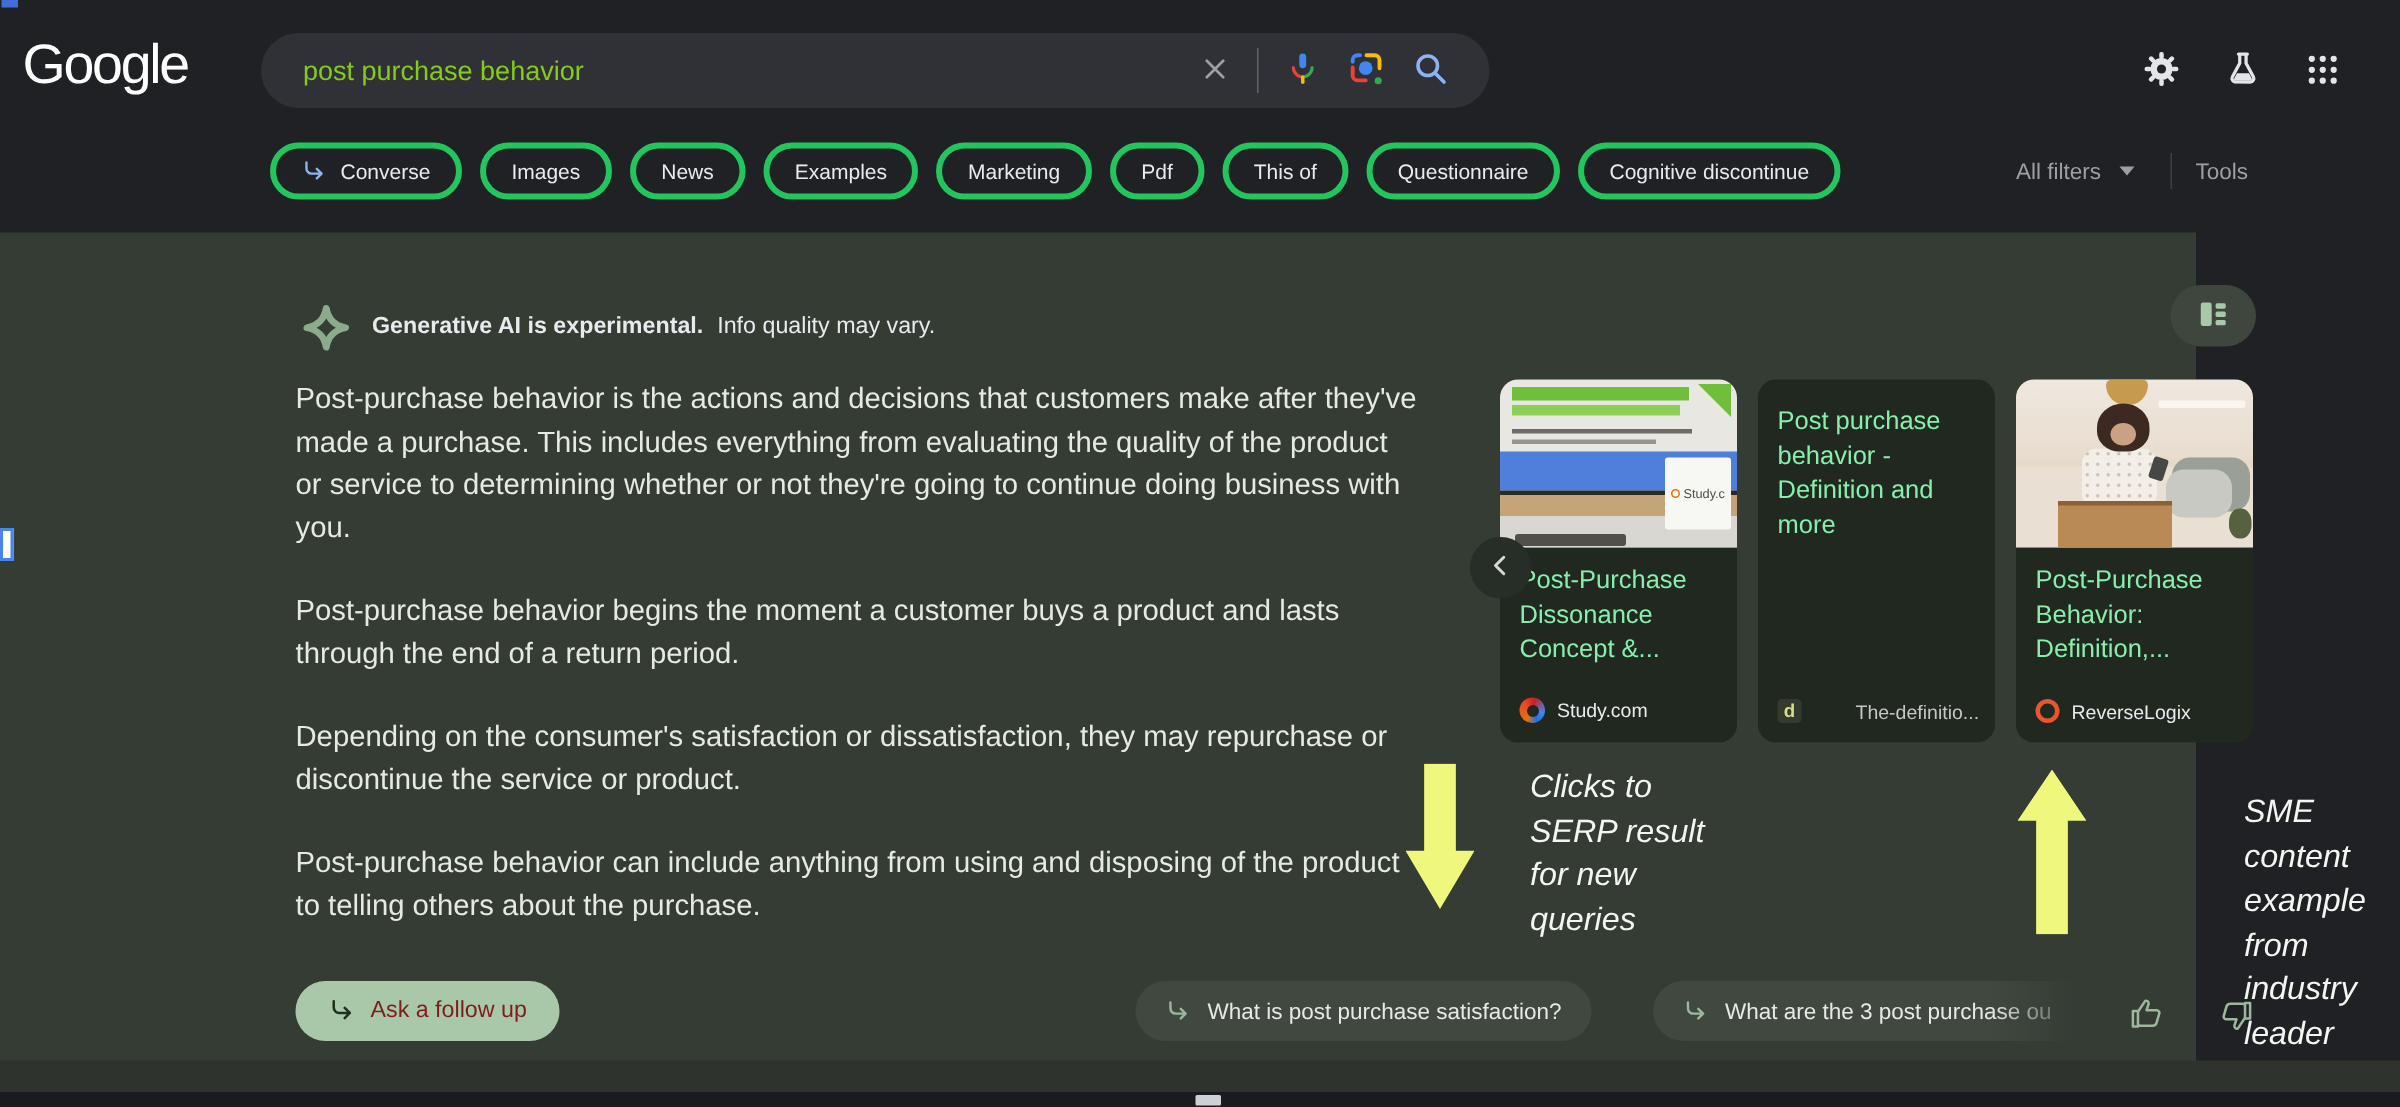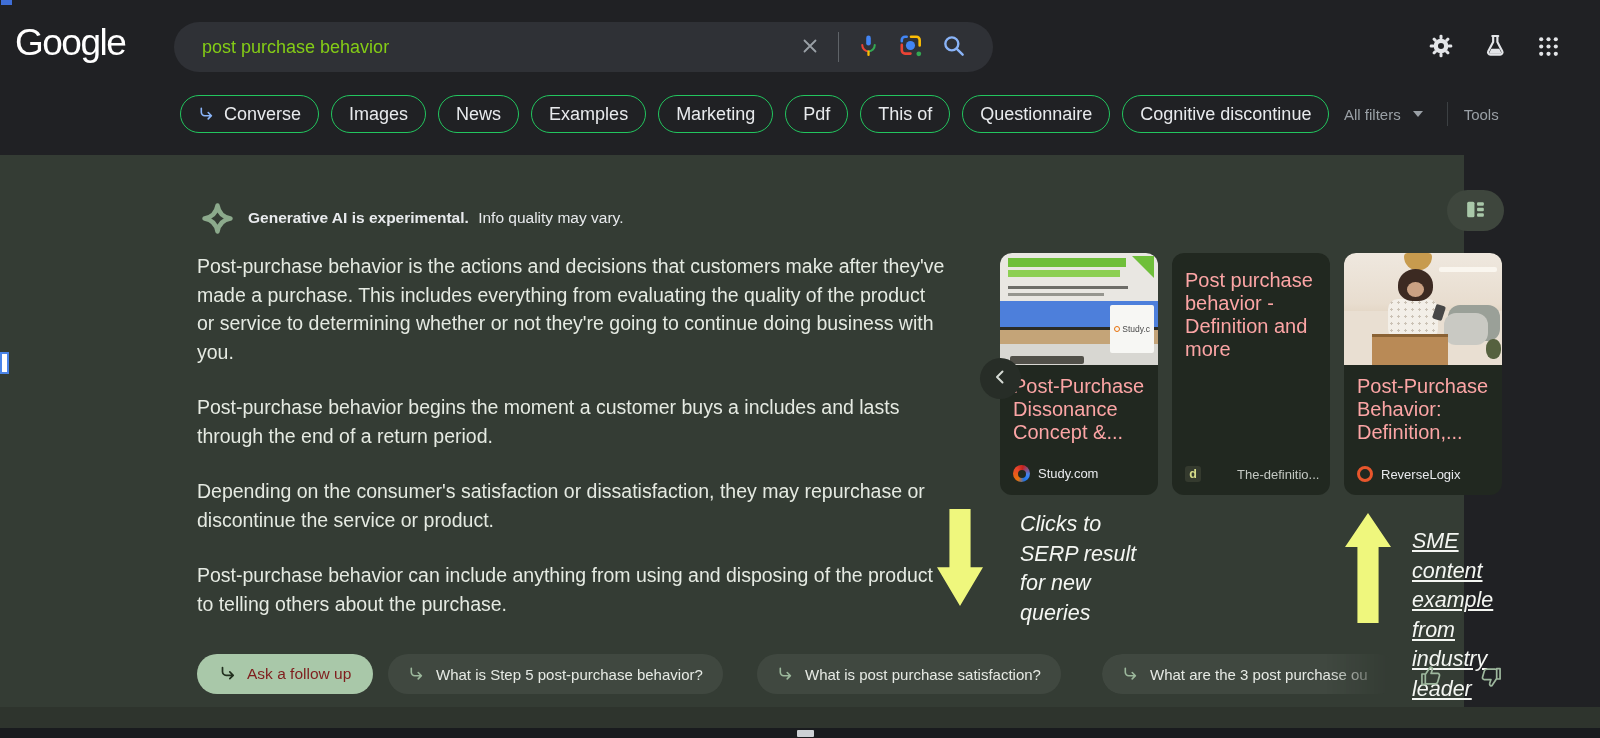--- a/index.html
+++ b/index.html
@@ -12,23 +12,23 @@
         letter-spacing:-1.5px;color:#ffffff;}
   .searchbox{position:absolute;left:174px;top:22px;width:819px;height:50px;
              background:#2f3136;border-radius:25px;display:flex;align-items:center;}
   .query{margin-left:28px;font-size:18px;color:#84cc16;flex:1;white-space:nowrap;}
   .sb-icons{display:flex;align-items:center;gap:17px;margin-right:26px;}
   .sb-divider{width:1px;height:30px;background:#5f6368;}
   .icon-btn{display:flex;align-items:center;justify-content:center;cursor:pointer;background:none;border:none;padding:0;}
   .tr-icons{position:absolute;left:1428px;top:33px;display:flex;gap:28px;align-items:center;}
 
   .chips{position:absolute;left:180px;top:95px;display:flex;gap:12px;}
-  .chip{height:38px;box-sizing:border-box;border:1px solid #22c55e;border-radius:19px;
+  .chip{height:38px;box-sizing:border-box;border:4px solid #22c55e;border-radius:19px;
         display:flex;align-items:center;gap:9px;padding:0 17px;color:#e8eaed;
-        font-size:18px;background:transparent;white-space:nowrap;cursor:pointer;}
+        font-size:14px;background:transparent;white-space:nowrap;cursor:pointer;}
   .chip .rep{color:#8ab4f8;display:flex;}
   .filters{position:absolute;left:1344px;top:95px;height:38px;display:flex;
            align-items:center;color:#9aa0a6;font-size:15px;}
   .caret{width:0;height:0;border-left:5px solid transparent;border-right:5px solid transparent;
          border-top:6px solid #9aa0a6;margin-left:12px;}
   .f-divider{width:1px;height:24px;background:#3c4043;margin:0 16px 0 24px;}
 
   
   .ai{position:absolute;left:0;top:155px;width:1464px;height:573px;background:#343c34;}
   .sparkle{position:absolute;left:202px;top:48px;}
@@ -39,22 +39,22 @@
                background:#3e463d;border:none;display:flex;align-items:center;justify-content:center;cursor:pointer;}
 
   .answer{position:absolute;left:197px;top:97px;width:748px;color:#e5eae2;
           font-size:19.5px;line-height:28.5px;}
   .answer p{margin:0 0 27px 0;}
 
   
   .card{position:absolute;top:98px;width:158px;height:242px;background:#212820;
         border-radius:12px;box-sizing:border-box;cursor:pointer;}
   .card .thumb{position:relative;width:158px;height:112px;border-radius:12px 12px 0 0;overflow:hidden;}
-  .card .title{margin:10px 13px 0 13px;font-size:20px;line-height:23px;
-               font-weight:500;color:#fca5a5;}
+  .card .title{margin:10px 13px 0 13px;font-size:17px;line-height:23px;
+               font-weight:500;color:#86efac;}
   .card .src{position:absolute;left:13px;bottom:13px;display:flex;align-items:center;gap:8px;}
   .src .lbl{font-size:13px;color:#e8eaed;}
   .src .lbl.dim{color:#c3c8c2;margin-left:28px;}
   .prev-btn{position:absolute;left:980px;top:203px;width:41px;height:41px;border-radius:50%;
             background:#272d27;border:none;display:flex;align-items:center;justify-content:center;
             z-index:5;cursor:pointer;}
 
   
   .t1{background:#e9e7e2;}
   .t1 .gbar1{position:absolute;left:8px;top:5px;width:118px;height:9px;background:#6fbf3a;}
@@ -102,21 +102,21 @@
 
   
   .yarrow{background:#eff77d;filter:drop-shadow(0 0 1px rgba(40,40,20,.6));}
   .arrow-down{position:absolute;left:937px;top:354px;width:46px;height:97px;
               clip-path:polygon(27% 0,73% 0,73% 60%,100% 60%,50% 100%,0 60%,27% 60%);}
   .arrow-up{position:absolute;left:1345px;top:358px;width:46px;height:110px;
             clip-path:polygon(50% 0,100% 31%,73% 31%,73% 100%,27% 100%,27% 31%,0 31%);}
   .ann{position:absolute;font-style:italic;font-size:21.5px;line-height:29.5px;
        color:#f4f6f2;white-space:pre-line;}
   .ann1{left:1020px;top:355px;}
-  .ann2{left:1412px;top:372px;text-decoration:underline;}
+  .ann2{left:1496px;top:372px;}
 
   
   .ask-pill{position:absolute;left:197px;top:499px;height:40px;border-radius:20px;border:none;
             background:#a9c8a9;display:flex;align-items:center;gap:10px;padding:0 22px;
             font-size:15.5px;font-weight:400;color:#7f1d1d;cursor:pointer;
             font-family:"Liberation Sans",sans-serif;}
   .sugg{position:absolute;top:499px;height:40px;border-radius:20px;border:none;background:#404840;
         display:flex;align-items:center;gap:11px;padding:0 20px;font-size:15px;color:#e6eae4;
         white-space:nowrap;cursor:pointer;font-family:"Liberation Sans",sans-serif;}
   .sugg .rep{color:#9cb89c;display:flex;}
@@ -293,21 +293,21 @@
           <rect x="4" y="4.5" width="7" height="15" rx="1.5"></rect>
           <rect x="13.5" y="5" width="6.5" height="3.4" rx="1"></rect>
           <rect x="13.5" y="10.3" width="6.5" height="3.4" rx="1"></rect>
           <rect x="13.5" y="15.6" width="6.5" height="3.4" rx="1"></rect>
         </svg>
       </span>
     </button>
 
     <div class="answer">
       <p>Post-purchase behavior is the actions and decisions that customers make after they've made a purchase. This includes everything from evaluating the quality of the product or service to determining whether or not they're going to continue doing business with you.</p>
-      <p>Post-purchase behavior begins the moment a customer buys a includes and lasts through the end of a return period.</p>
+      <p>Post-purchase behavior begins the moment a customer buys a product and lasts through the end of a return period.</p>
       <p>Depending on the consumer's satisfaction or dissatisfaction, they may repurchase or discontinue the service or product.</p>
       <p>Post-purchase behavior can include anything from using and disposing of the product to telling others about the purchase.</p>
     </div>
 
     <button class="prev-btn">
       <span>
         <svg width="20" height="20" viewBox="0 0 20 20">
             <path d="M11.5 4.5 L6 10 L11.5 15.5" fill="none" stroke="#d5dad4" stroke-width="2" stroke-linecap="round" stroke-linejoin="round"></path>
           </svg>
       </span>
@@ -380,28 +380,20 @@
 
     <button class="ask-pill">
       <span class="rep" style="color:#22301f;display:flex;">
         <svg width="18" height="18" viewBox="0 0 18 18">
             <path d="M3.5 2.5 v4.2 a3.6 3.6 0 0 0 3.6 3.6 h7 M10.8 6.9 l3.4 3.4 -3.4 3.4" fill="none" stroke="currentColor" stroke-width="1.7" stroke-linecap="round" stroke-linejoin="round"></path>
           </svg>
       </span>
       <span>Ask a follow up</span>
     </button>
 
-    <button class="sugg s1">
-      <span class="rep">
-        <svg width="17" height="17" viewBox="0 0 18 18">
-            <path d="M3.5 2.5 v4.2 a3.6 3.6 0 0 0 3.6 3.6 h7 M10.8 6.9 l3.4 3.4 -3.4 3.4" fill="none" stroke="currentColor" stroke-width="1.7" stroke-linecap="round" stroke-linejoin="round"></path>
-          </svg>
-      </span>
-      <span>What is Step 5 post-purchase behavior?</span>
-    </button>
     <button class="sugg s2">
       <span class="rep">
         <svg width="17" height="17" viewBox="0 0 18 18">
             <path d="M3.5 2.5 v4.2 a3.6 3.6 0 0 0 3.6 3.6 h7 M10.8 6.9 l3.4 3.4 -3.4 3.4" fill="none" stroke="currentColor" stroke-width="1.7" stroke-linecap="round" stroke-linejoin="round"></path>
           </svg>
       </span>
       <span>What is post purchase satisfaction?</span>
     </button>
     <button class="sugg s3">
       <span class="rep">

